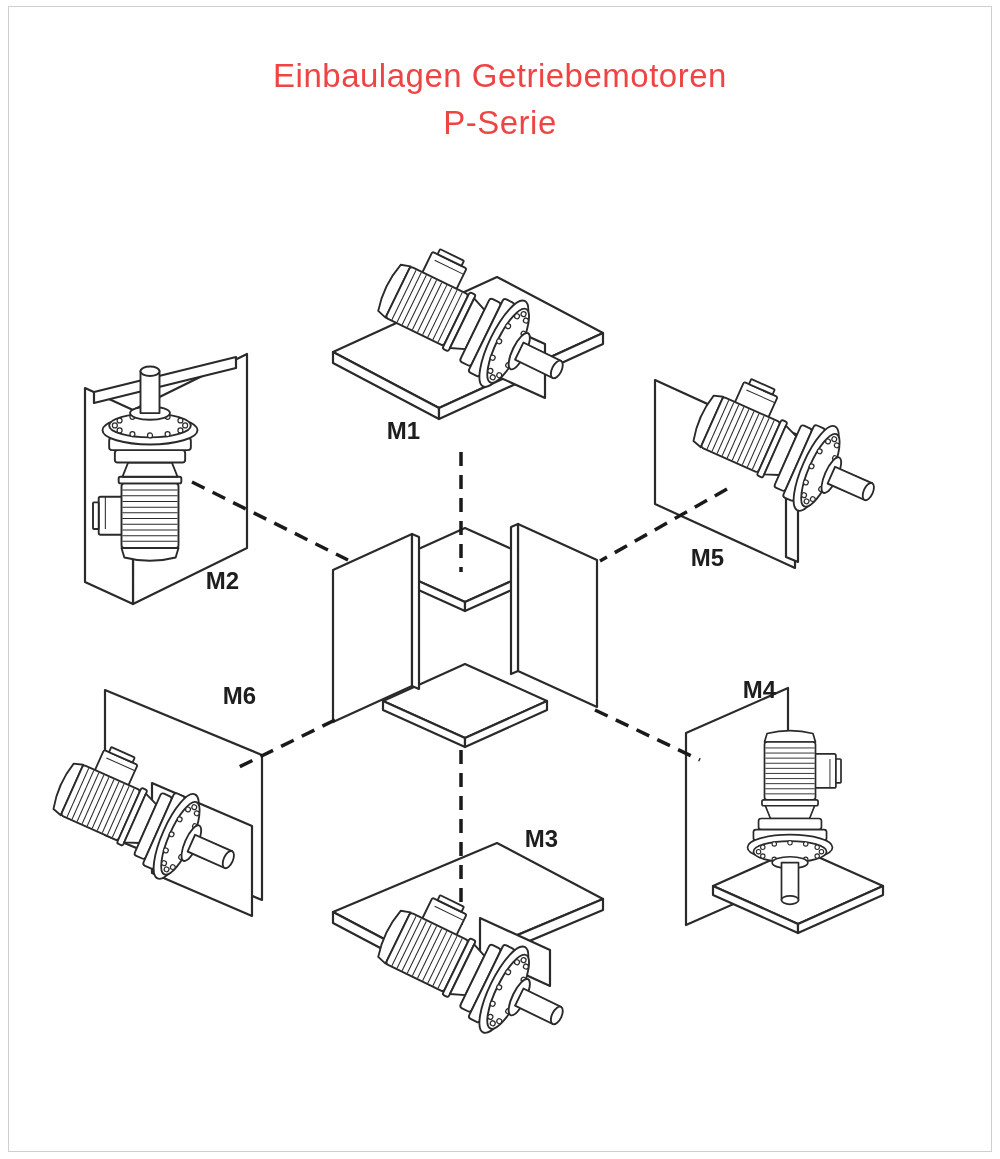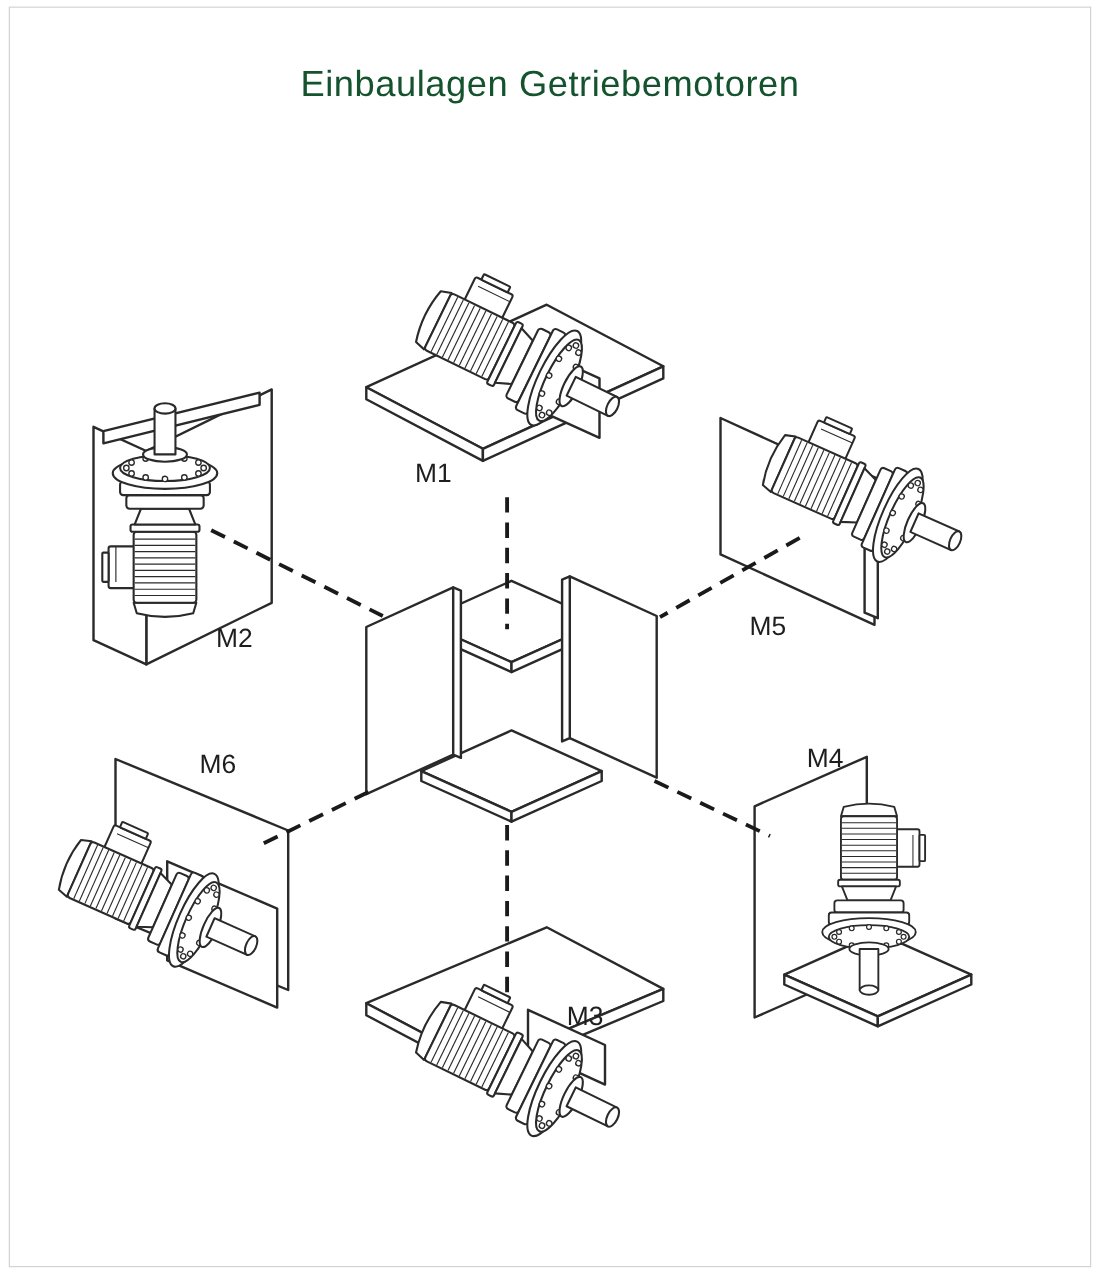--- a/index.html
+++ b/index.html
@@ -12,27 +12,27 @@
   }
   .frame{
     position:absolute;left:8px;top:6px;right:8px;bottom:7px;
     border:1px solid #cfcfcf;
     pointer-events:none;
   }
   .title{
     position:absolute;left:0;right:0;top:52px;
     text-align:center;
     font-size:33px;line-height:47px;
-    font-weight:400;color:#14532d;
+    font-weight:400;color:#ef4444;
     letter-spacing:0.5px;
   }
   .label{
     position:absolute;
-    width:52px;text-align:center;
-    font-size:24px;font-weight:400;color:#1e1e1e;
+    width:52px;text-align:right;
+    font-size:24px;font-weight:700;color:#1e1e1e;
   }
   svg{position:absolute;left:0;top:0;}
 </style>
 </head>
 <body>
 
 <div class="page">
 
   <svg width="1000" height="1159" viewBox="0 0 1000 1159">
     <defs>
@@ -161,23 +161,24 @@
     <use href="#gearmotor" transform="translate(398,292) rotate(26) scale(0.95)"></use>
     <use href="#gearmotor" transform="translate(150,548) rotate(-90) scale(0.95)"></use>
     <use href="#gearmotor" transform="translate(712,422) rotate(24) scale(0.92)"></use>
     <use href="#gearmotor" transform="translate(72,790) rotate(24) scale(0.92)"></use>
     <use href="#gearmotor" transform="translate(790,742) rotate(90) scale(0.85)"></use>
     <use href="#gearmotor" transform="translate(398,938) rotate(26) scale(0.95)"></use>
   </svg>
 
   <div class="title">
     <div>Einbaulagen Getriebemotoren</div>
+    <div>P-Serie</div>
   </div>
 
   <div class="label" style="left:368px;top:417px">M1</div>
   <div class="label" style="left:187px;top:567px">M2</div>
-  <div class="label" style="left:506px;top:911px">M3</div>
+  <div class="label" style="left:506px;top:825px">M3</div>
   <div class="label" style="left:724px;top:676px">M4</div>
-  <div class="label" style="left:672px;top:556px">M5</div>
-  <div class="label" style="left:172px;top:682px">M6</div>
+  <div class="label" style="left:672px;top:544px">M5</div>
+  <div class="label" style="left:204px;top:682px">M6</div>
 
   <div class="frame"></div>
 </div>
 
 </body></html>

